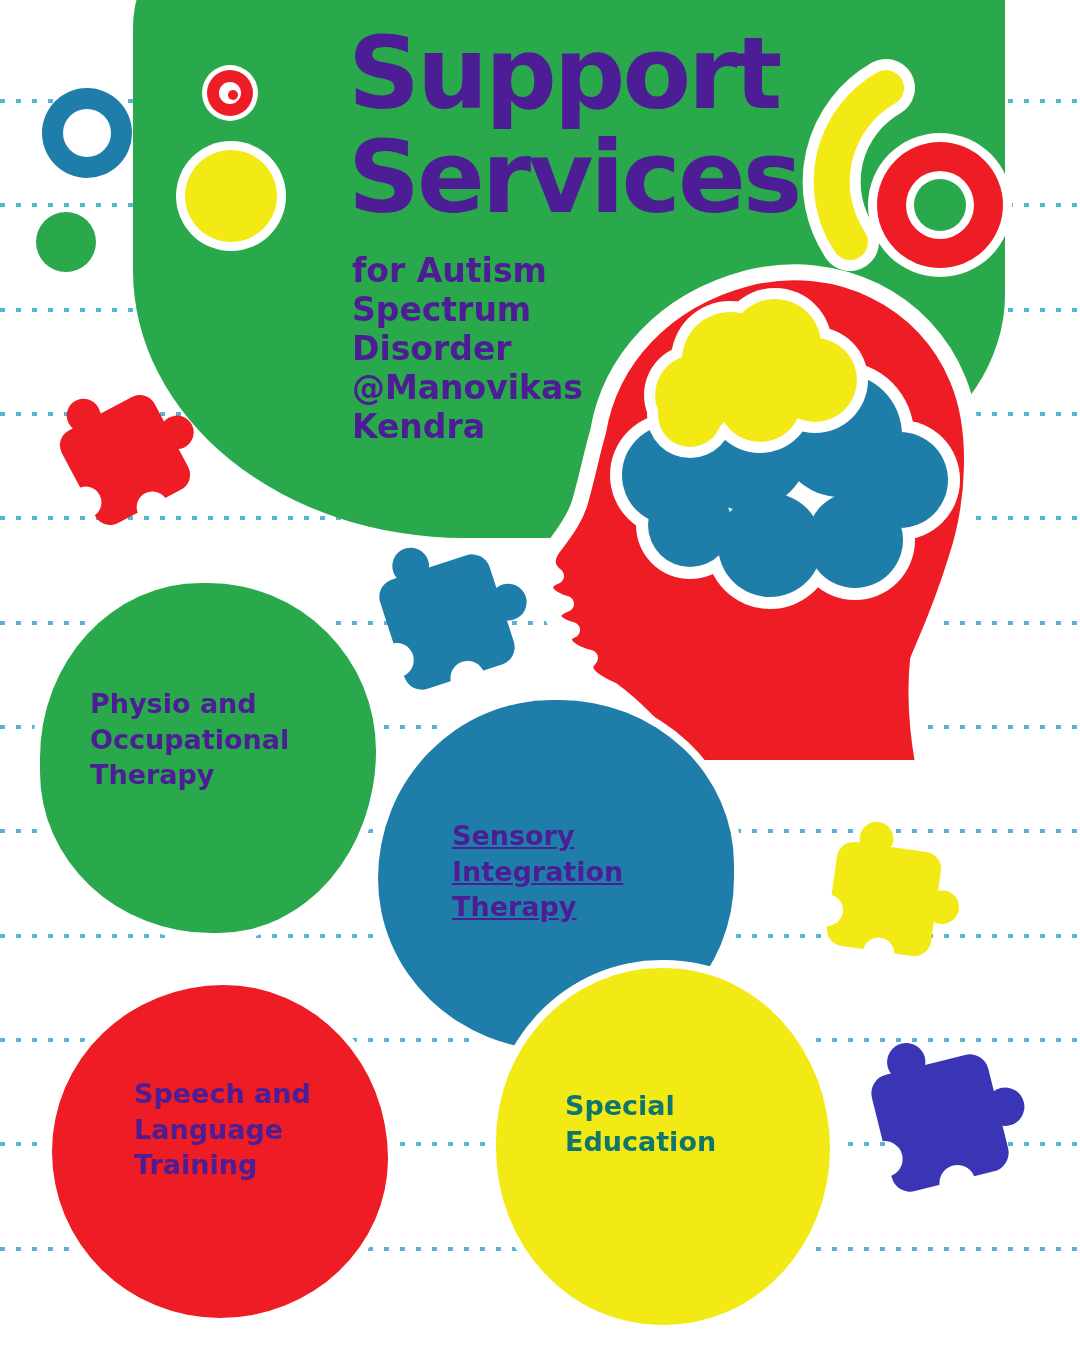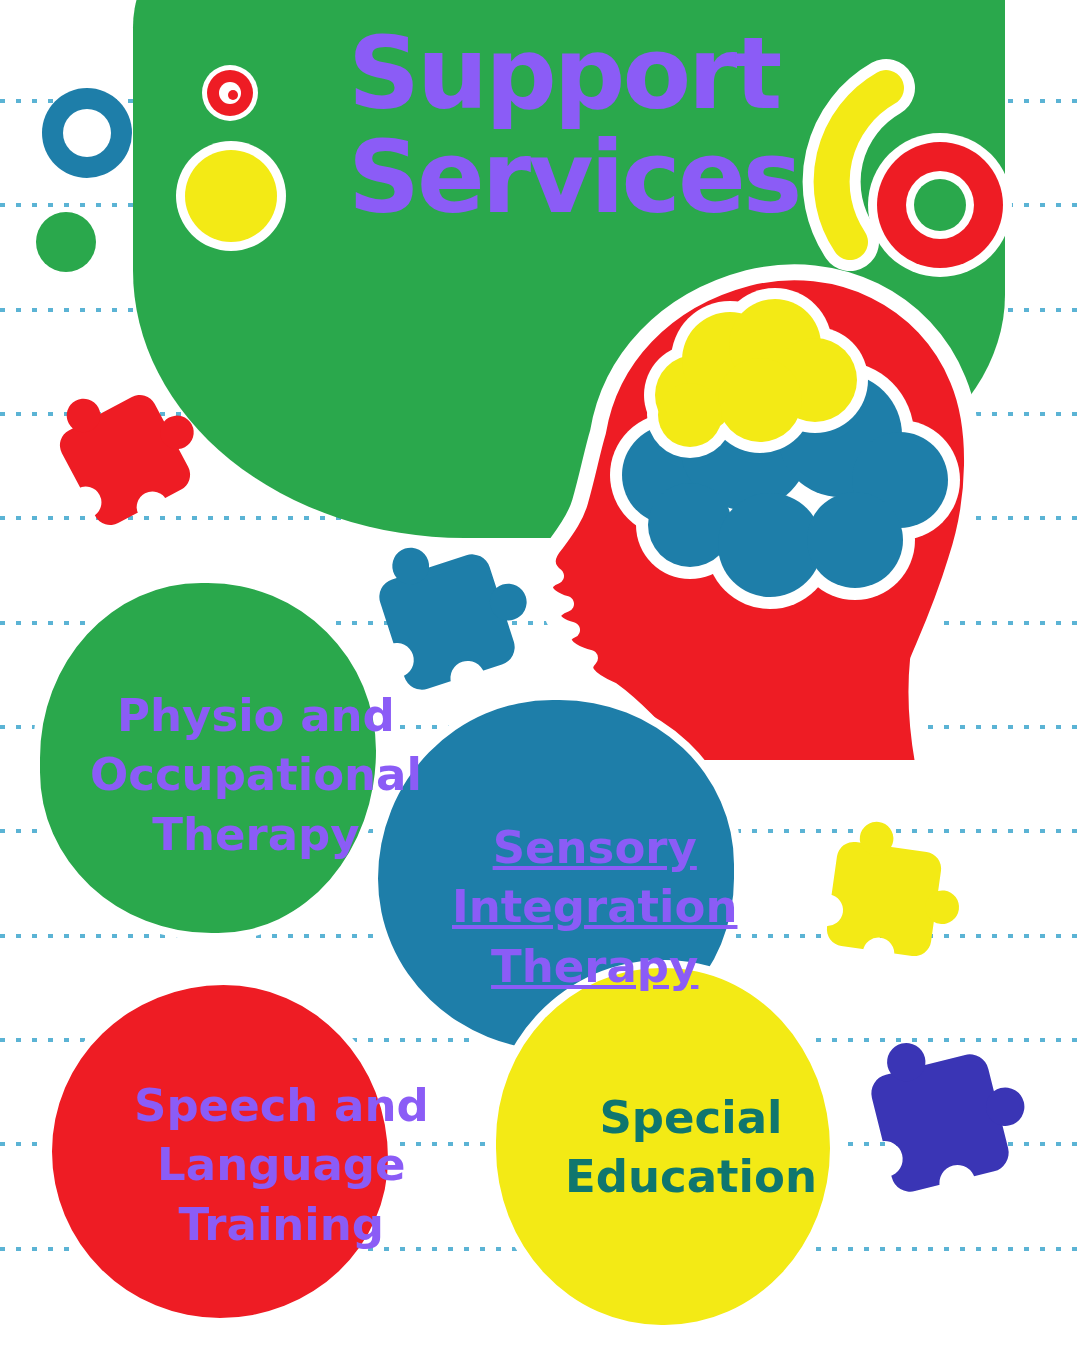--- a/index.html
+++ b/index.html
@@ -13,35 +13,35 @@
         opacity:.85;}
 
   
   .blob{position:absolute;left:133px;top:-70px;width:872px;height:608px;
         background:#2aa84c;
         border-radius:10% 6% 44% 38% / 16% 10% 40% 44%;}
 
   svg.deco{position:absolute;left:0;top:0;width:1080px;height:1350px;}
 
   
-  .txt{position:absolute;white-space:pre-line;font-weight:bold;color:#8b5cf6;}
+  .txt{position:absolute;white-space:pre-line;font-weight:bold;color:#4c1d95;}
   .title{left:348px;top:22px;font-size:100px;line-height:1.04;letter-spacing:-3px;}
   .subtitle{left:352px;top:252px;font-size:33px;line-height:1.18;}
 
   
   .bubble{position:absolute;box-sizing:border-box;border:8px solid #ffffff;}
   .b-physio{left:32px;top:575px;width:352px;height:366px;background:#2aa84c;
             border-radius:49% 51% 48% 52% / 51% 49% 53% 47%;}
   .b-sensory{left:370px;top:692px;width:372px;height:366px;background:#1e7ea9;
             border-radius:50% 50% 49% 51% / 52% 48% 50% 50%;}
   .b-speech{left:44px;top:977px;width:352px;height:349px;background:#ee1c24;
             border-radius:51% 49% 50% 50% / 50% 52% 48% 50%;}
   .b-special{left:488px;top:960px;width:350px;height:373px;background:#f3ea15;
             border-radius:50% 50% 50% 50% / 49% 51% 50% 50%;}
-  .lbl{font-size:45px;line-height:1.32;text-align:center;}
+  .lbl{font-size:27px;line-height:1.32;}
   .l-physio{left:90px;top:686px;}
   .l-sensory{left:452px;top:818px;text-decoration:underline;}
   .l-speech{left:134px;top:1076px;}
   .l-special{left:565px;top:1088px;color:#0f766e;}
 </style>
 </head>
 <body>
 
 <div class="stage">
 
@@ -181,20 +181,25 @@
     </g>
     <g transform="translate(940,1123) rotate(-14) scale(1.2) translate(-60,-60)">
       <g mask="url(#puzzle-mask)">
           <use href="#puzzle-shape" fill="#3a35b5"></use>
         </g>
     </g>
   </svg>
 
   <div class="txt title">Support
 Services</div>
+  <div class="txt subtitle">for Autism
+Spectrum
+Disorder
+@Manovikas
+Kendra</div>
 
   <div class="bubble b-physio"></div>
   <div class="bubble b-sensory"></div>
   <div class="bubble b-speech"></div>
   <div class="bubble b-special"></div>
 
   <div class="txt lbl l-physio">Physio and
 Occupational
 Therapy</div>
   <div class="txt lbl l-sensory">Sensory

